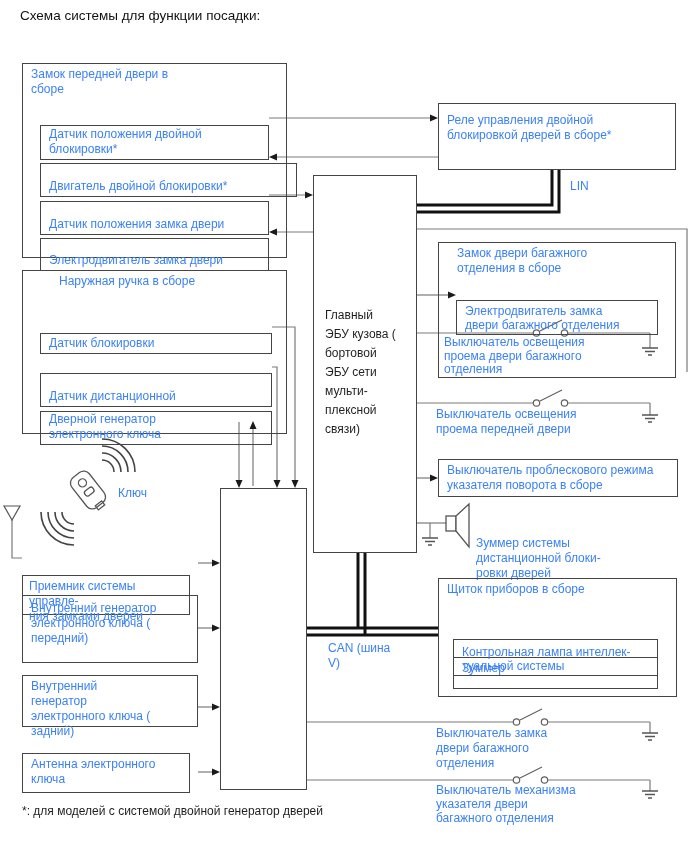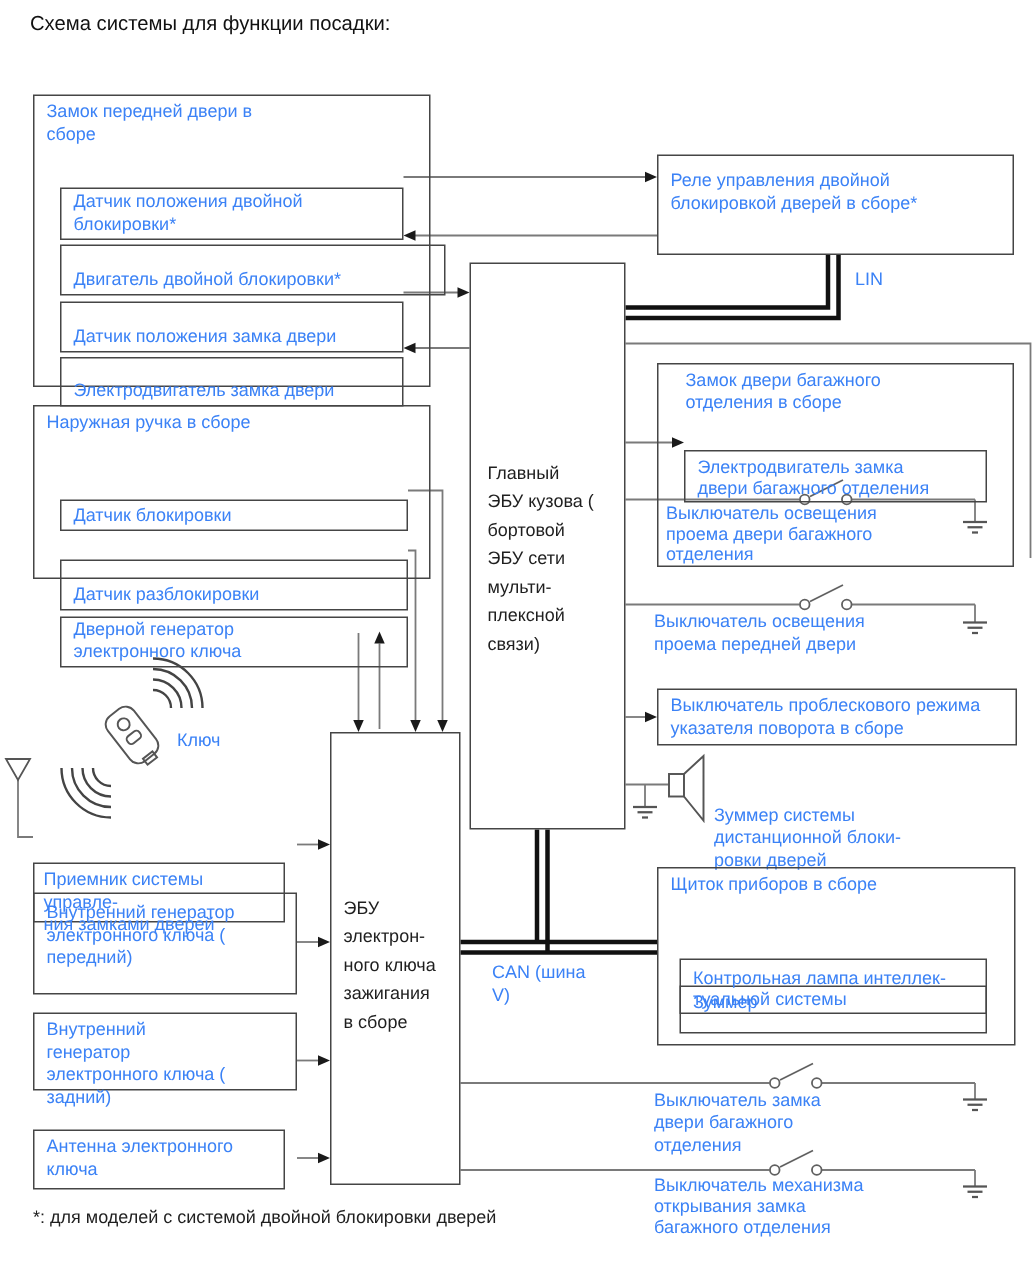--- a/index.html
+++ b/index.html
@@ -190,47 +190,42 @@
 
   <div class="box" style="left:313px;top:175px;width:104px;height:378px;"></div>
   <div class="free ecu-text" style="left:325px;top:306px;width:90px;">Главный
 ЭБУ кузова (
 бортовой
 ЭБУ сети
 мульти-
 плексной
 связи)</div>
 
-  <div class="box" style="left:22px;top:270px;width:265px;height:116px;">
+  <div class="box" style="left:22px;top:270px;width:265px;height:164px;padding-left:28px;">
     <div class="lbl toplabel">Наружная ручка в сборе</div>
   </div>
   <div class="box innerbox" style="left:40px;top:310px;width:232px;height:21px;">
     <span class="lbl">Датчик блокировки</span>
     </div>
   <div class="box innerbox" style="left:40px;top:350px;width:232px;height:34px;">
-    <span class="lbl">Датчик разблокировки</span>
+    <span class="lbl">Датчик дистанционной</span>
     </div>
   <div class="box innerbox" style="left:40px;top:388px;width:232px;height:34px;">
     <span class="lbl">Дверной генератор
 электронного ключа</span>
     </div>
 
   <div class="free lbl" style="left:118px;top:486px;">Ключ</div>
 
   <div class="box" style="left:22px;top:575px;width:168px;height:40px;">
     <div class="lbl" style="padding:3px 6px 0 6px;">Приемник системы управле-
 ния замками дверей</div>
   </div>
 
   <div class="box" style="left:220px;top:488px;width:87px;height:302px;"></div>
-  <div class="free ecu-text" style="left:229px;top:596px;width:78px;">ЭБУ
-электрон-
-ного ключа
-зажигания
-в сборе</div>
 
   <div class="box" style="left:22px;top:595px;width:176px;height:68px;">
     <div class="lbl" style="padding:5px 8px 0 8px;">Внутренний генератор
 электронного ключа (
 передний)</div>
   </div>
   <div class="box" style="left:22px;top:675px;width:176px;height:52px;">
     <div class="lbl" style="padding:3px 8px 0 8px;">Внутренний
 генератор
 электронного ключа (
@@ -276,18 +271,18 @@
   </div>
   <div class="box innerbox" style="left:453px;top:616px;width:205px;height:37px;">
     <span class="lbl" style="line-height:14px;">Контрольная лампа интеллек-
 туальной системы</span>
     </div>
 
   <div class="free lbl" style="left:436px;top:726px;width:150px;">Выключатель замка
 двери багажного
 отделения</div>
   <div class="free lbl" style="left:436px;top:783px;width:180px;line-height:14px;">Выключатель механизма
-открывания замка
+указателя двери
 багажного отделения</div>
 
-  <div id="footnote">*: для моделей с системой двойной блокировки дверей</div>
+  <div id="footnote">*: для моделей с системой двойной генератор дверей</div>
 
 </div>
 
 </body></html>

